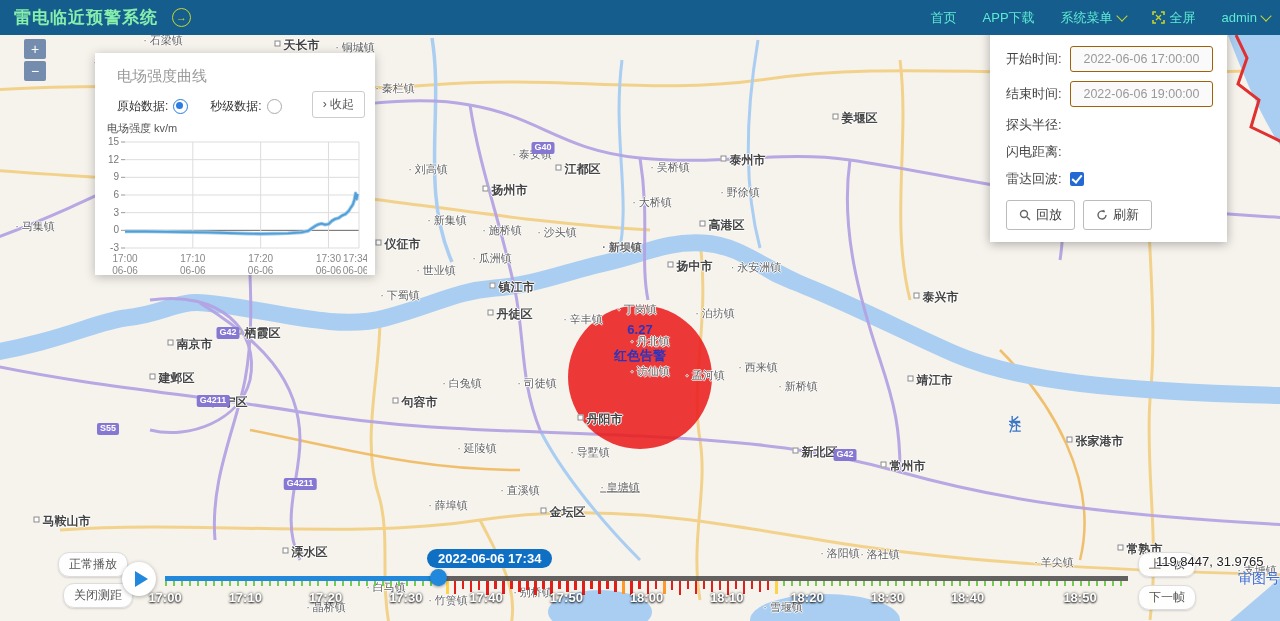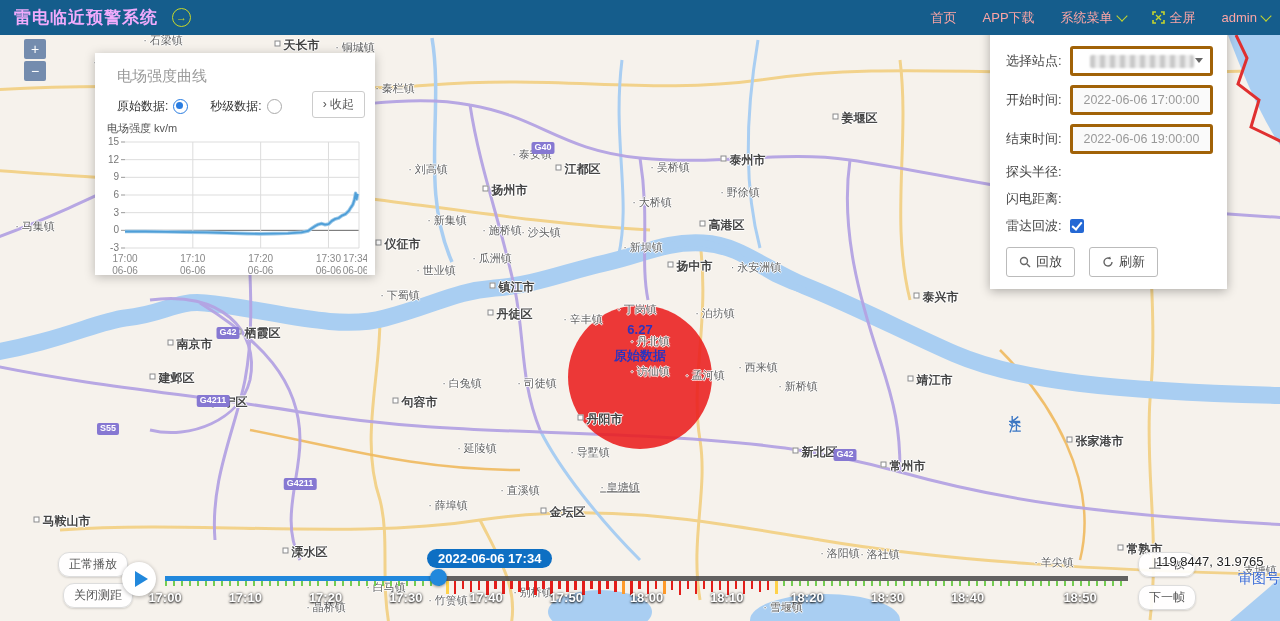--- a/index.html
+++ b/index.html
@@ -2,25 +2,25 @@
 <html><head>
 <meta charset="utf-8">
 <style>
   html,body{margin:0;padding:0;background:#dde3e8;}
   #app{position:relative;width:1280px;height:621px;overflow:hidden;
        font-family:"Liberation Sans",sans-serif;background:#f6f2ec;user-select:none;}
 
   
   .topbar{position:absolute;top:0;left:0;width:1280px;height:35px;background:#155d8c;z-index:60;
           display:flex;align-items:center;}
-  .brand{color:#f0abfc;font-size:17px;font-weight:bold;margin-left:14px;letter-spacing:1px;}
+  .brand{color:#86efac;font-size:17px;font-weight:bold;margin-left:14px;letter-spacing:1px;}
   .brand-arrow{display:inline-flex;align-items:center;justify-content:center;width:17px;height:17px;
           border:1.5px solid #c7d72b;border-radius:50%;color:#c7d72b;font-size:11px;margin-left:14px;line-height:1;}
   .nav{position:absolute;right:10px;top:0;height:35px;display:flex;align-items:center;gap:26px;}
-  .nav-item{color:#fca5a5;font-size:13px;display:flex;align-items:center;gap:5px;cursor:pointer;}
+  .nav-item{color:#5eead4;font-size:13px;display:flex;align-items:center;gap:5px;cursor:pointer;}
   .caret-down{width:7px;height:7px;border-right:1.5px solid #c5d52e;border-bottom:1.5px solid #c5d52e;
           transform:rotate(45deg);margin-top:-4px;}
 
   
   #map{position:absolute;inset:35px 0 0 0;}
   #map svg.basemap{position:absolute;top:0;left:0;}
   .map-label{position:absolute;transform:translate(-50%,-50%);white-space:nowrap;z-index:4;
           text-shadow:-1px 0 #fff,1px 0 #fff,0 -1px #fff,0 1px #fff;}
   .map-label.city{font-size:12px;font-weight:bold;color:#454545;}
   .map-label.town{font-size:11px;color:#5f5f5f;}
@@ -61,32 +61,32 @@
   
   #station-panel{position:absolute;left:990px;top:7px;width:237px;z-index:40;background:#fff;
           box-shadow:0 2px 10px rgba(0,0,0,0.3);}
   .sp-header{height:27px;background:#1573b3;color:#fff;font-size:13px;font-weight:bold;
           display:flex;align-items:center;padding:0 10px;}
   .sp-header .chevs{margin-left:auto;display:flex;flex-direction:column;gap:1px;cursor:pointer;}
   .chev-up{width:6px;height:6px;border-left:1.5px solid #fff;border-top:1.5px solid #fff;transform:rotate(45deg);}
   .sp-body{padding:12px 14px 12px 16px;}
   .sp-row{display:flex;align-items:center;margin-bottom:9px;}
   .sp-label{width:64px;font-size:13px;color:#444;flex:none;}
-  .sp-ctl{flex:1;height:24px;border:3px solid #a16207;border-radius:3px;background:#fff;position:relative;
+  .sp-ctl{flex:1;height:24px;border:1px solid #a16207;border-radius:3px;background:#fff;position:relative;
           display:flex;align-items:center;justify-content:center;font-size:12.5px;color:#666;cursor:pointer;}
   .sp-ctl.readonly{background:#fafafa;color:#999;}
   .censor{width:104px;height:13px;border-radius:2px;background:repeating-linear-gradient(90deg,#c9c9c9 0 5px,#ececec 5px 10px);filter:blur(1.2px);}
   .sel-arrow{position:absolute;right:7px;top:9px;width:0;height:0;border-left:4px solid transparent;
           border-right:4px solid transparent;border-top:5px solid #666;}
   .sel-chev{position:absolute;right:8px;top:7px;width:7px;height:7px;border-right:1.6px solid #666;
           border-bottom:1.6px solid #666;transform:rotate(45deg);}
   .checkbox{width:14px;height:14px;background:#2468d4;border-radius:2px;position:relative;cursor:pointer;}
   .checkbox::after{content:"";position:absolute;left:4px;top:1px;width:4px;height:8px;
           border-right:2px solid #fff;border-bottom:2px solid #fff;transform:rotate(40deg);}
-  .sp-buttons{display:flex;gap:14px;margin-top:12px;}
+  .sp-buttons{display:flex;gap:8px;margin-top:12px;}
   .sp-btn{border:1px solid #bbb;background:#fff;border-radius:3px;font-size:13px;color:#444;
           padding:5px 12px;display:flex;align-items:center;gap:5px;cursor:pointer;}
 
   
   #timeline{position:absolute;left:0;top:0;width:1280px;height:621px;z-index:30;pointer-events:none;}
   #timeline .clickable{pointer-events:auto;}
   .tl-track{position:absolute;left:165px;top:576px;width:963px;height:5px;background:rgba(72,72,72,0.85);}
   .tl-progress{position:absolute;left:165px;top:576px;height:5px;background:#2188dc;}
   .tl-handle{position:absolute;top:569px;width:17px;height:17px;border-radius:50%;background:#2188dc;
           box-shadow:0 1px 3px rgba(0,0,0,.4);}
@@ -190,22 +190,22 @@
         <span class="map-label town" style="left: 355px; top: 12px;">铜城镇</span>
         <span class="map-label town" style="left: 395px; top: 53px;">秦栏镇</span>
         <span class="map-label town" style="left: 35px; top: 191px;">马集镇</span>
         <span class="map-label town" style="left: 428px; top: 134px;">刘高镇</span>
         <span class="map-label town" style="left: 532px; top: 119px;">泰安镇</span>
         <span class="map-label town" style="left: 670px; top: 132px;">吴桥镇</span>
         <span class="map-label town" style="left: 652px; top: 167px;">大桥镇</span>
         <span class="map-label town" style="left: 740px; top: 157px;">野徐镇</span>
         <span class="map-label town" style="left: 447px; top: 185px;">新集镇</span>
         <span class="map-label town" style="left: 502px; top: 195px;">施桥镇</span>
-        <span class="map-label town" style="left: 541px; top: 197px;">沙头镇</span>
-        <span class="map-label town" style="left: 643px; top: 212px;">新坝镇</span>
+        <span class="map-label town" style="left: 557px; top: 197px;">沙头镇</span>
+        <span class="map-label town" style="left: 622px; top: 212px; font-weight: bold;">新坝镇</span>
         <span class="map-label town" style="left: 492px; top: 223px;">瓜洲镇</span>
         <span class="map-label town" style="left: 436px; top: 235px;">世业镇</span>
         <span class="map-label town" style="left: 756px; top: 232px;">永安洲镇</span>
         <span class="map-label town" style="left: 400px; top: 260px;">下蜀镇</span>
         <span class="map-label town" style="left: 637px; top: 274px;">丁岗镇</span>
         <span class="map-label town" style="left: 583px; top: 284px;">辛丰镇</span>
         <span class="map-label town" style="left: 650px; top: 306px;">丹北镇</span>
         <span class="map-label town" style="left: 715px; top: 278px;">泊坊镇</span>
         <span class="map-label town" style="left: 650px; top: 336px;">访仙镇</span>
         <span class="map-label town" style="left: 705px; top: 340px;">孟河镇</span>
@@ -224,21 +224,21 @@
         <span class="map-label town" style="left: 783px; top: 572px;">雪堰镇</span>
         <span class="map-label town" style="left: 880px; top: 519px;">洛社镇</span>
         <span class="map-label town" style="left: 1054px; top: 527px;">羊尖镇</span>
         <span class="map-label town" style="left: 1257px; top: 535px;">支塘镇</span>
         <span class="map-label town" style="left: 448px; top: 470px;">薛埠镇</span>
         <span class="map-label town" style="left: 520px; top: 455px;">直溪镇</span>
       </div>
 
     <div id="alert-circle"></div>
     <div class="alert-text" style="left:640px;top:294px;">6.27</div>
-    <div class="alert-text" style="left:640px;top:321px;">原始数据</div>
+    <div class="alert-text" style="left:640px;top:321px;">红色告警</div>
 
     <div class="river-label" style="left:1006px;top:370px;">长江</div>
 
     <div class="zoom-ctl">
       <div class="zoom-btn">+</div>
       <div class="zoom-btn">−</div>
     </div>
   <span class="shield" style="left: 543px; top: 113px;">G40</span>
       <span class="shield" style="left: 228px; top: 298px;">G42</span>
       <span class="shield" style="left: 845px; top: 420px;">G42</span>
@@ -332,27 +332,20 @@
 
   <div id="station-panel">
     <div class="sp-header">
       <span>站点附近闪电过程</span>
       <span class="chevs">
           <span class="chev-up"></span>
           <span class="chev-up"></span>
         </span>
     </div>
     <div class="sp-body">
-      <div class="sp-row">
-        <span class="sp-label">选择站点:</span>
-        <span class="sp-ctl">
-            <span class="censor"></span>
-            <span class="sel-arrow"></span>
-          </span>
-      </div>
       <div class="sp-row">
         <span class="sp-label">开始时间:</span>
         <span class="sp-ctl readonly">2022-06-06 17:00:00</span>
       </div>
       <div class="sp-row">
         <span class="sp-label">结束时间:</span>
         <span class="sp-ctl readonly">2022-06-06 19:00:00</span>
       </div>
       <div class="sp-row">
         <span class="sp-label">探头半径:</span>

